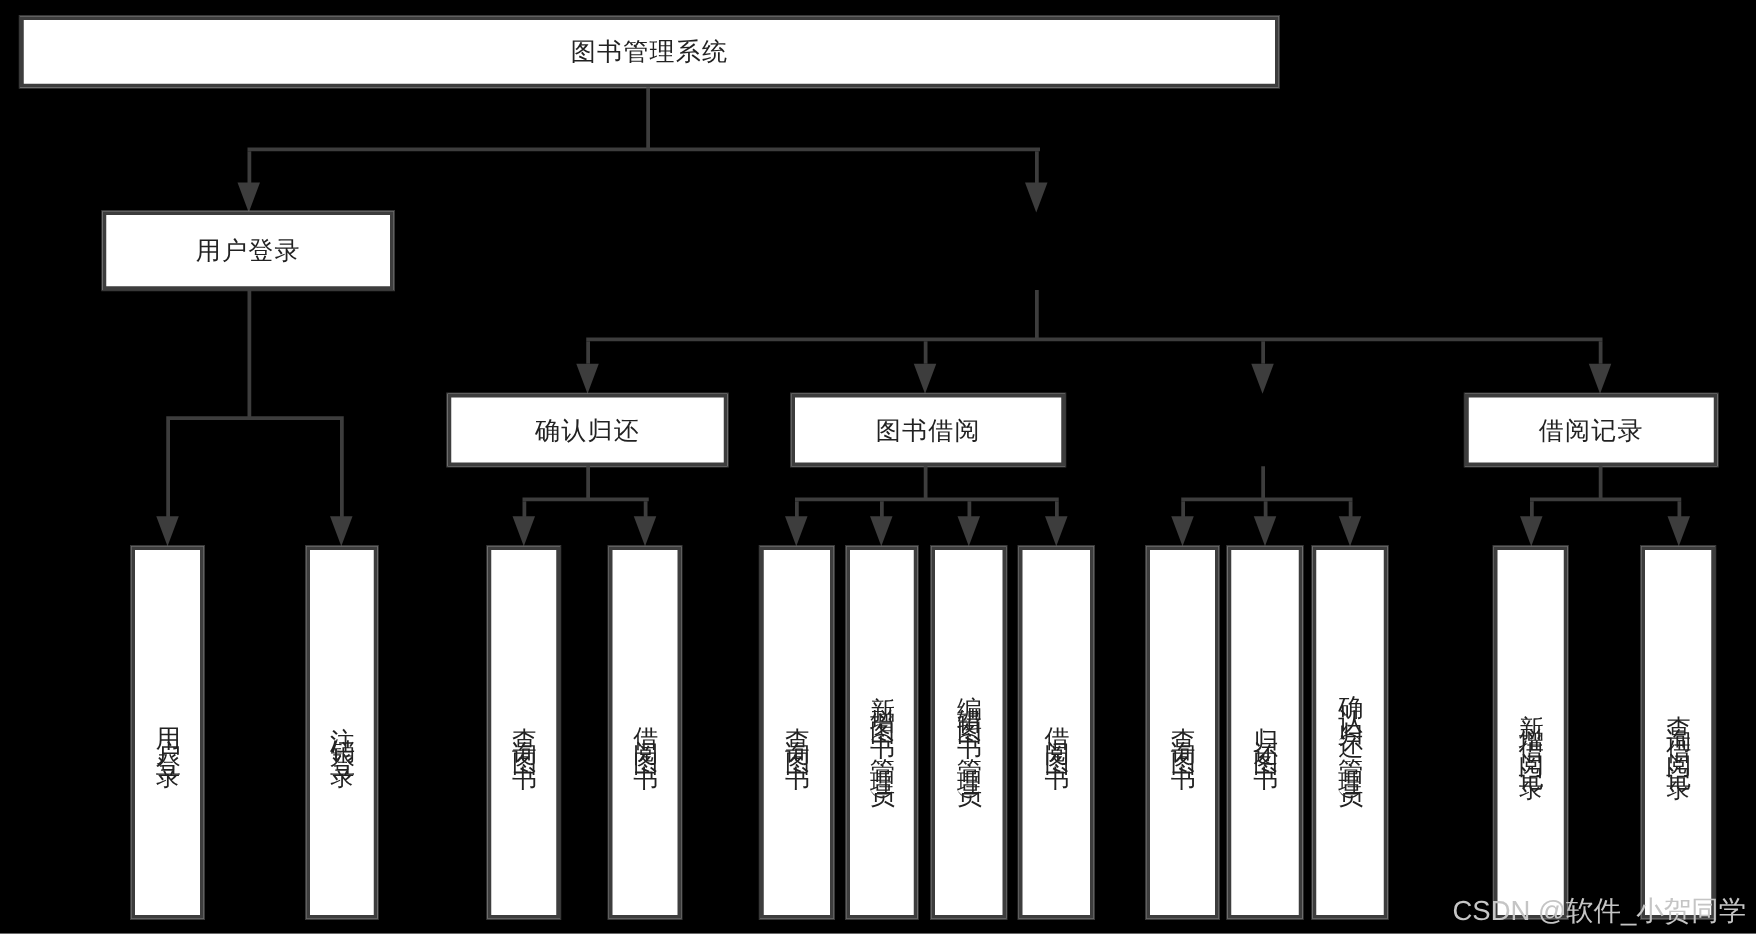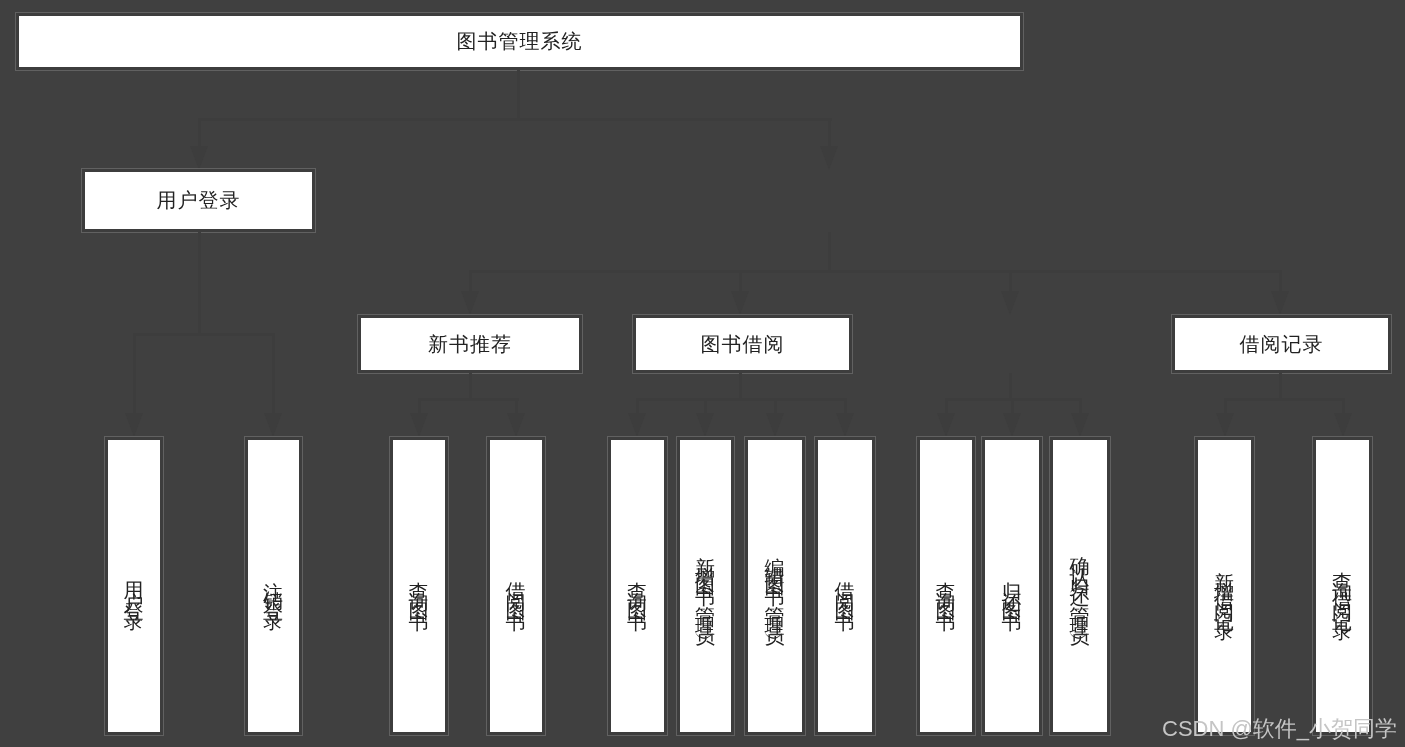--- a/index.html
+++ b/index.html
@@ -1,19 +1,19 @@
 <!DOCTYPE html>
 <html><head>
 <meta charset="utf-8">
 <style>
   html,body{margin:0;padding:0;background:#ffffff;}
   #stage{
     position:relative;
     width:1405px;height:747px;
-    background:#404040;
+    background:#000000;
     font-family:"Liberation Sans","DejaVu Sans",sans-serif;
     overflow:hidden;
   }
   .node{
     position:absolute;
     box-sizing:border-box;
     border:3px solid #3d3d3d;
     background:#ffffff;
     color:#222222;
     display:flex;
@@ -75,23 +75,23 @@
   <div class="hl" style="left:469px;top:270px;width:813px"></div>
   <div class="vl" style="left:469px;top:273px;height:18px"></div>
   <div class="ah" style="left:461px;top:291px"></div>
   <div class="vl" style="left:739px;top:273px;height:18px"></div>
   <div class="ah" style="left:731px;top:291px"></div>
   <div class="vl" style="left:1009px;top:273px;height:18px"></div>
   <div class="ah" style="left:1001px;top:291px"></div>
   <div class="vl" style="left:1279px;top:273px;height:18px"></div>
   <div class="ah" style="left:1271px;top:291px"></div>
 
-  <div class="node" style="left:358px;top:315px;width:224px;height:58px">新书推荐</div>
+  <div class="node" style="left:358px;top:315px;width:224px;height:58px">确认归还</div>
   <div class="node" style="left:633px;top:315px;width:219px;height:58px">图书借阅</div>
-  <div class="node" style="left:1172px;top:315px;width:219px;height:58px">借阅记录</div>
+  <div class="node" style="left:1172px;top:315px;width:202px;height:58px">借阅记录</div>
 
   <div class="vl" style="left:469px;top:373px;height:27px"></div>
   <div class="hl" style="left:418px;top:398px;width:101px"></div>
   <div class="vl" style="left:418px;top:401px;height:13px"></div>
   <div class="ah" style="left:410px;top:413px"></div>
   <div class="vl" style="left:515px;top:401px;height:13px"></div>
   <div class="ah" style="left:507px;top:413px"></div>
 
   <div class="vl" style="left:739px;top:373px;height:27px"></div>
   <div class="hl" style="left:636px;top:398px;width:211px"></div>

